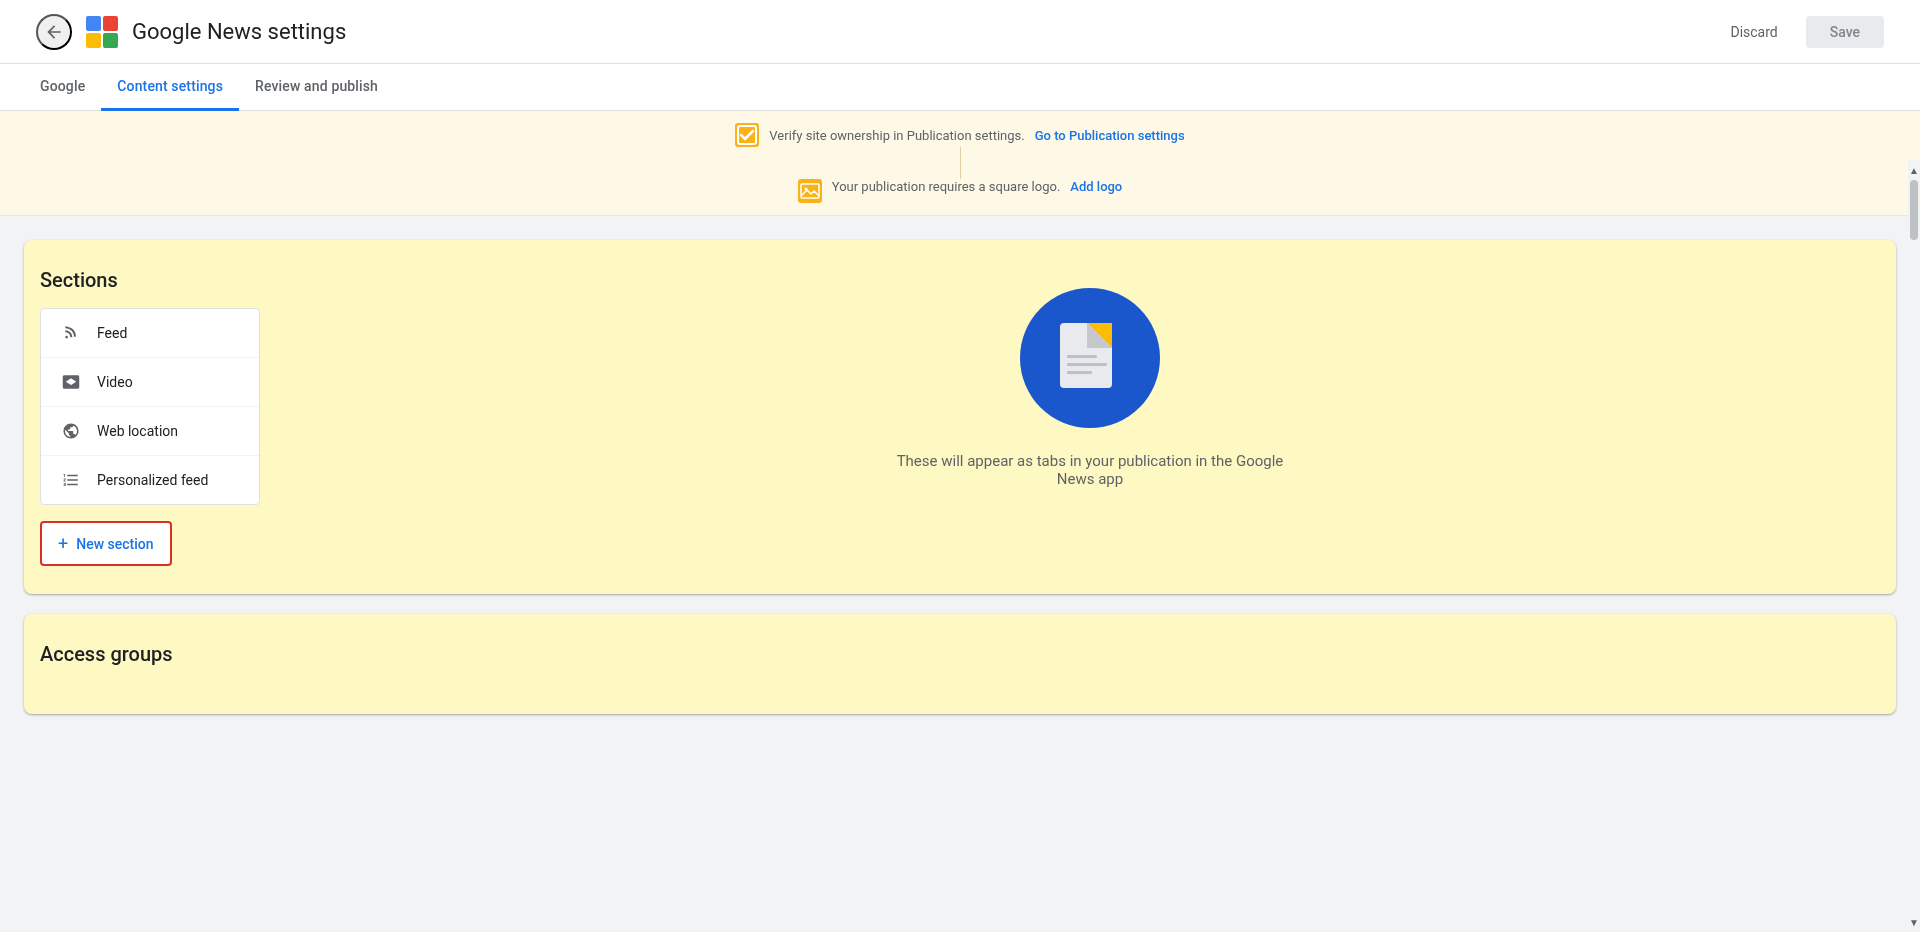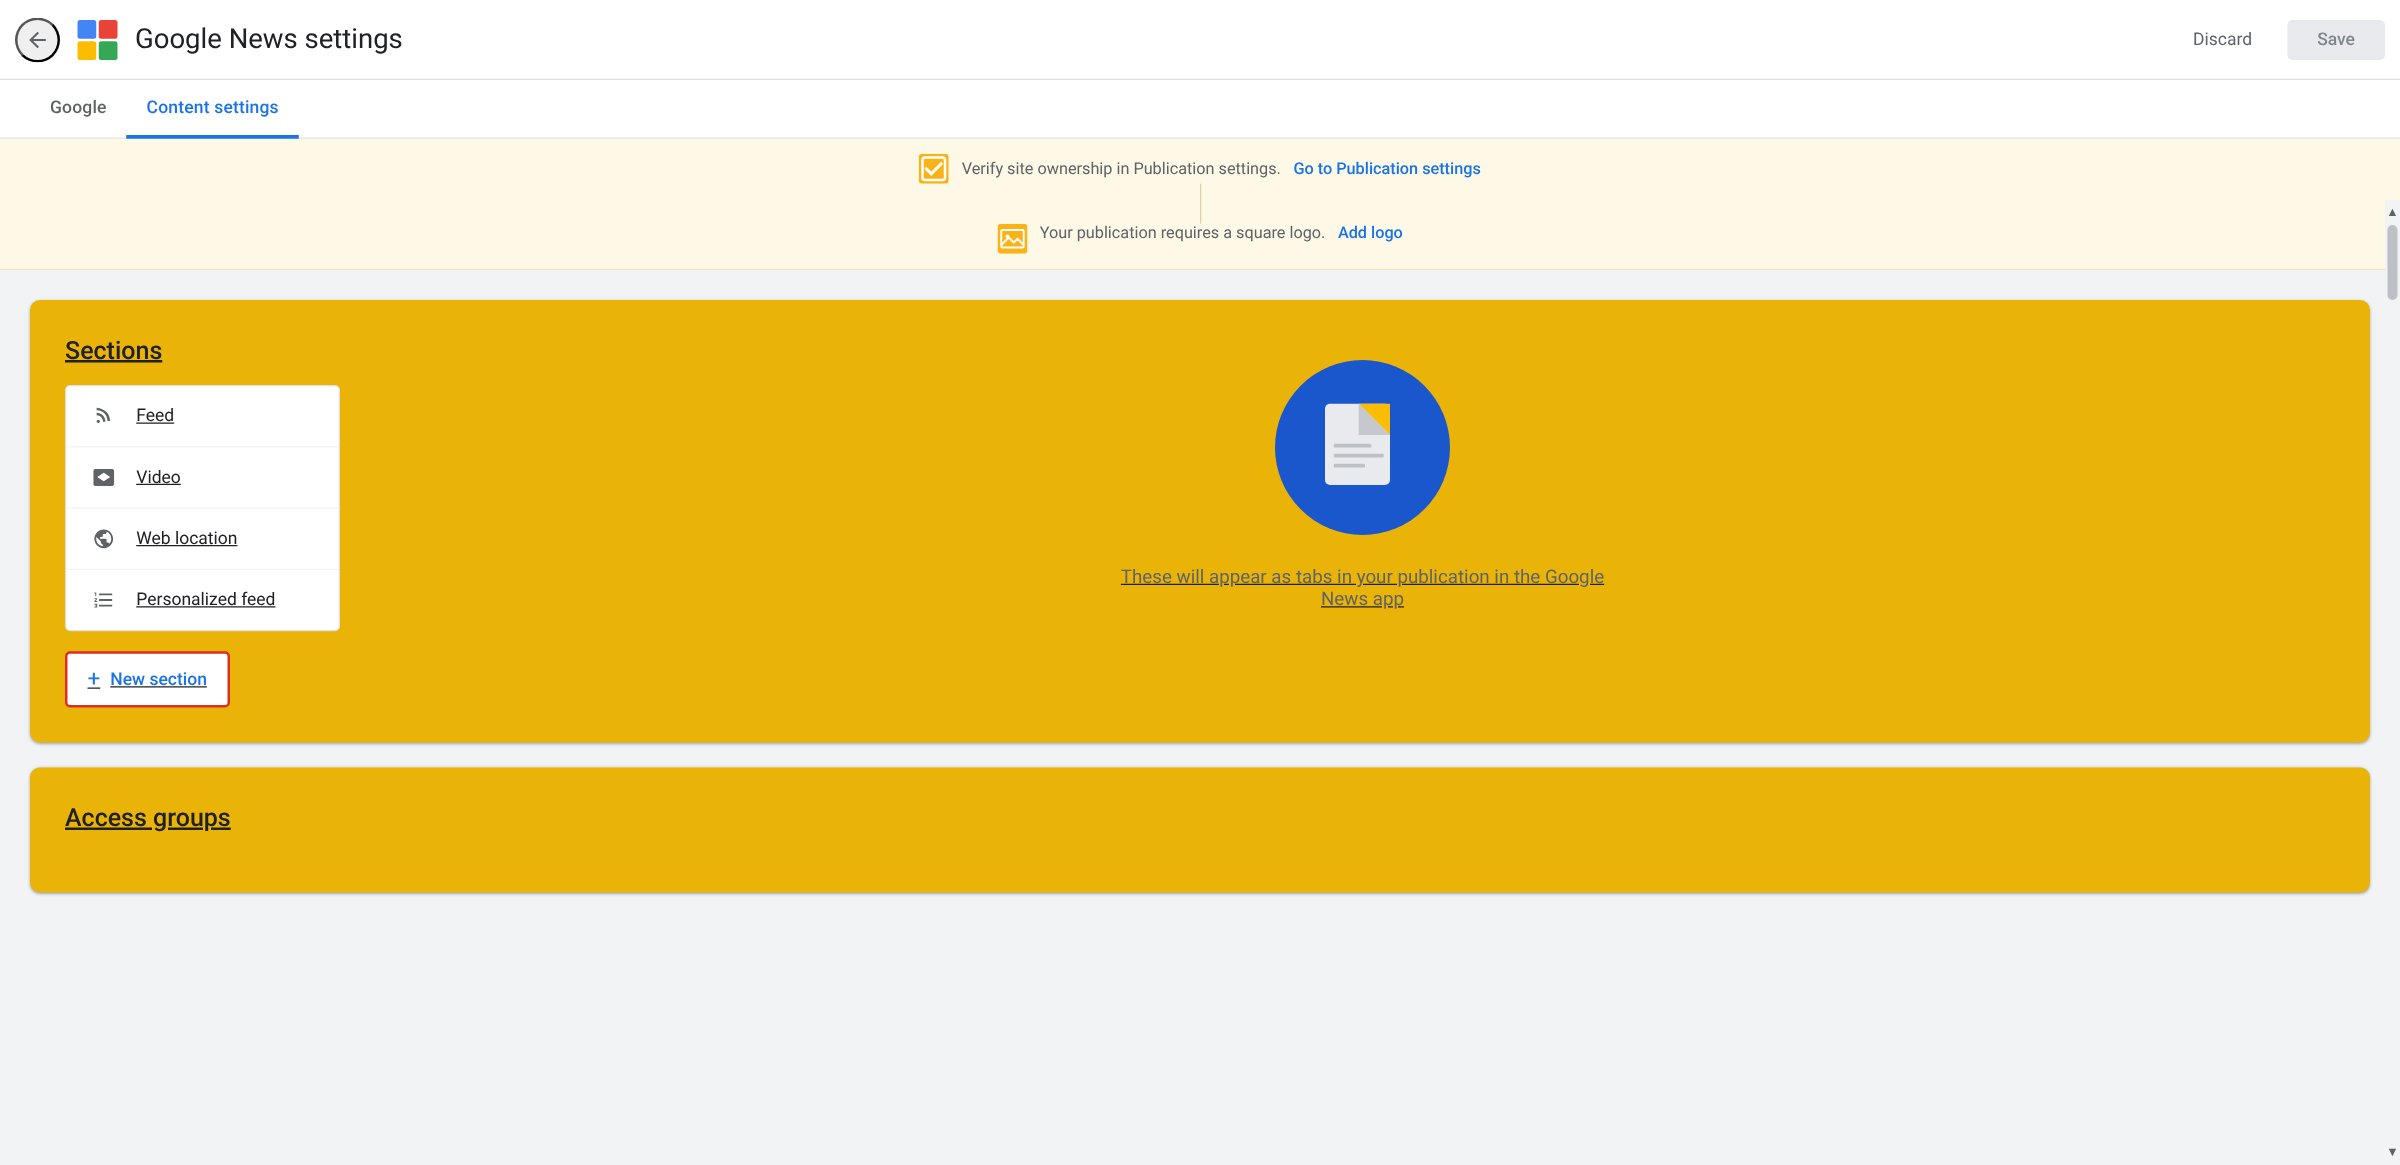--- a/index.html
+++ b/index.html
@@ -10,21 +10,21 @@
       font-size: 14px;
       height: 932px;
       overflow: hidden;
     }
 
     
     .top-header {
       background: #fff;
       display: flex;
       align-items: center;
-      padding: 0 12px;
+      padding: 0 36px;
       height: 64px;
       border-bottom: 1px solid #e0e0e0;
       position: relative;
       z-index: 10;
     }
     .back-arrow {
       width: 36px;
       height: 36px;
       display: flex;
       align-items: center;
@@ -144,25 +144,24 @@
       padding: 24px;
       display: flex;
       flex-direction: column;
       gap: 20px;
       height: calc(932px - 64px - 48px - 48px);
       overflow-y: auto;
     }
 
     
     .card {
-      background: #eab308;
+      background: #fef9c3;
       border-radius: 8px;
-      padding: 28px 28px;
+      padding: 28px 16px;
       box-shadow: 0 1px 2px rgba(60,64,67,0.3), 0 1px 3px rgba(60,64,67,0.15);
-      text-decoration: underline;
     }
     .card-title {
       font-size: 20px;
       font-weight: 500;
       color: #202124;
       margin-bottom: 20px;
     }
 
     
     .sections-card {
@@ -333,20 +332,21 @@
 
   <div class="header-actions">
     <button class="btn-discard">Discard</button>
     <button class="btn-save">Save</button>
   </div>
 </header>
 
 <nav class="tabs-bar">
   <div class="tab-item">Google</div>
   <div class="tab-item active">Content settings</div>
+  <div class="tab-item">Review and publish</div>
 </nav>
 
 <div class="notification-bar">
   <div class="notif-left">
 
     <svg class="notif-icon" viewBox="0 0 24 24">
       <rect width="24" height="24" rx="3" fill="#F9AB00" opacity="0.9"></rect>
       <rect x="3" y="3" width="18" height="18" rx="2" fill="none" stroke="#fff" stroke-width="2"></rect>
       <polyline points="6,12 10,16 18,8" fill="none" stroke="#fff" stroke-width="2.5" stroke-linecap="round"></polyline>
     </svg>

